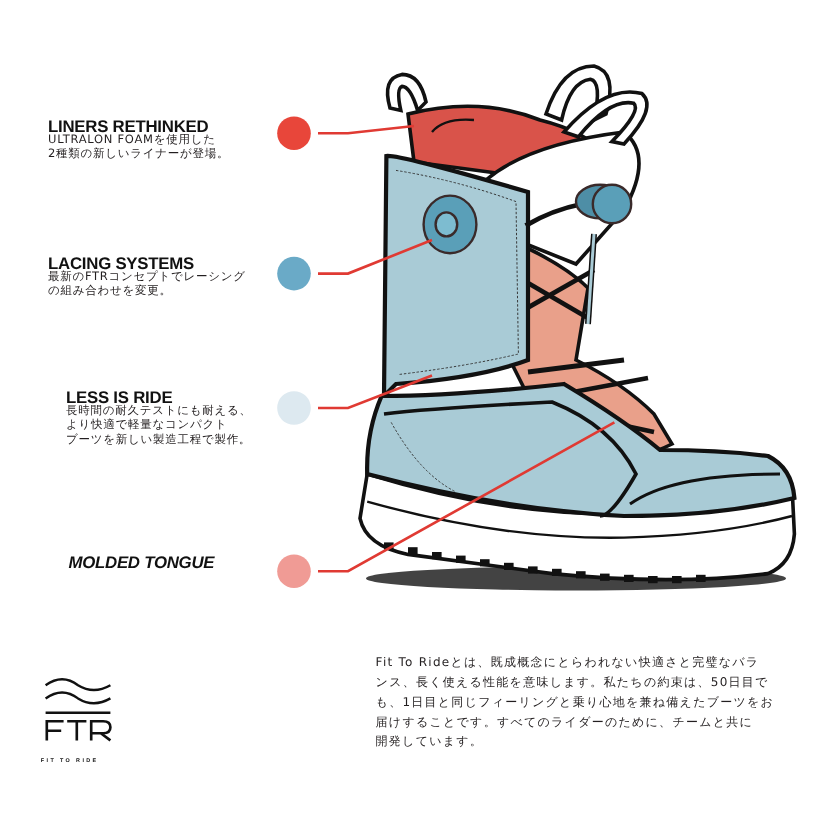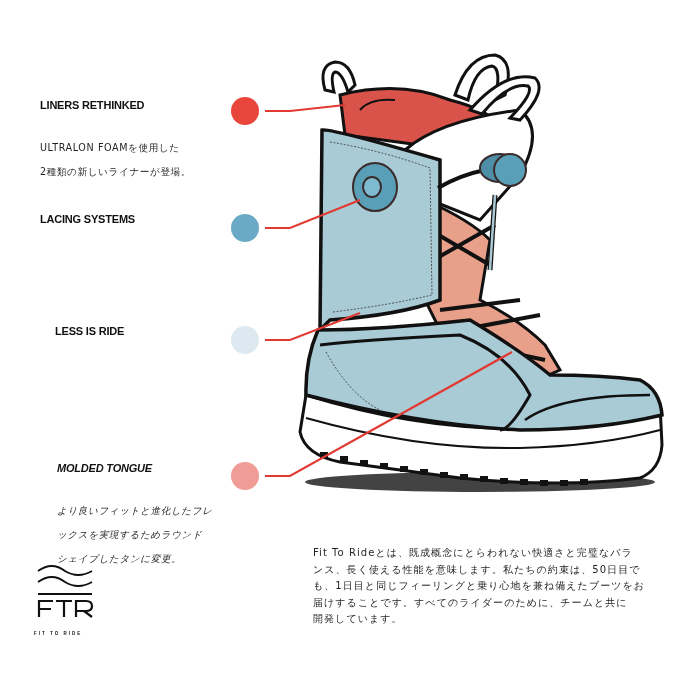--- a/index.html
+++ b/index.html
@@ -1,19 +1,19 @@
 <!DOCTYPE html>
 <html><head>
 <meta charset="utf-8">
 <style>
   html, body { margin:0; padding:0; background:#ffffff; }
   body { width:700px; height:700px; position:relative; overflow:hidden; font-family:"DejaVu Sans", sans-serif; color:#231f20; }
   .feature { position:absolute; }
-  .feature .title { font-family:"Liberation Sans", sans-serif; font-weight:bold; font-size:11px; letter-spacing:-0.2px; line-height:12px; color:#111; }
-  .feature .desc { font-size:9.6px; line-height:24px; letter-spacing:0.6px; color:#231f20; white-space:pre-line;margin-top:25px; }
+  .feature .title { font-family:"Liberation Sans", sans-serif; font-weight:bold; font-size:14px; letter-spacing:-0.2px; line-height:12px; color:#111; }
+  .feature .desc { font-size:9.6px; line-height:12px; letter-spacing:0.6px; color:#231f20; white-space:pre-line; }
   .dot { position:absolute; width:28px; height:28px; border-radius:50%; }
   .art { position:absolute; left:0; top:0; width:700px; height:700px; }
   .about { position:absolute; left:313px; top:545px; width:360px; font-size:10px; line-height:16.5px; letter-spacing:1.05px; color:#231f20; white-space:pre-line; }
   .logo { position:absolute; left:34px; top:563px; width:62px; height:56px; }
   .logo-sub { position:absolute; left:34px; top:631px; font-family:"Liberation Sans", sans-serif; font-size:4.5px; letter-spacing:2px; font-weight:bold; color:#111; }
 </style>
 </head>
 <body>
 
 <svg class="art" viewBox="0 0 700 700" xmlns="http://www.w3.org/2000/svg">
@@ -92,33 +92,35 @@
 
 <div class="feature" style="left:40px; top:99px;">
   <div class="title">LINERS RETHINKED</div>
   <div class="desc">ULTRALON FOAMを使用した
 2種類の新しいライナーが登場。</div>
 </div>
 <div class="dot" style="left:231px; top:97px; background:#e8463a;"></div>
 
 <div class="feature" style="left:40px; top:213px;">
   <div class="title">LACING SYSTEMS</div>
+  <div class="desc">最新のFTRコンセプトでレーシング
+の組み合わせを変更。</div>
 </div>
 <div class="dot" style="left:231px; top:214px; background:#6aaac7;"></div>
 
 <div class="feature" style="left:55px; top:325px;">
   <div class="title">LESS IS RIDE</div>
+  <div class="desc">長時間の耐久テストにも耐える、
+より快適で軽量なコンパクト
+ブーツを新しい製造工程で製作。</div>
 </div>
 <div class="dot" style="left:231px; top:326px; background:#dde9f0;"></div>
 
 <div class="feature" style="left:57px; top:462px;font-style:italic;">
   <div class="title">MOLDED TONGUE</div>
-  <div class="desc">より良いフィットと進化したフレ
-ックスを実現するためラウンド
-シェイプしたタンに変更。</div>
 </div>
 <div class="dot" style="left:231px; top:462px; background:#f09b95;"></div>
 
 <div class="about">Fit  To  Rideとは、既成概念にとらわれない快適さと完璧なバラ
 ンス、長く使える性能を意味します。私たちの約束は、50日目で
 も、1日目と同じフィーリングと乗り心地を兼ね備えたブーツをお
 届けすることです。すべてのライダーのために、チームと共に
 開発しています。</div>
 
 <svg class="logo" viewBox="0 0 62 56" xmlns="http://www.w3.org/2000/svg">

